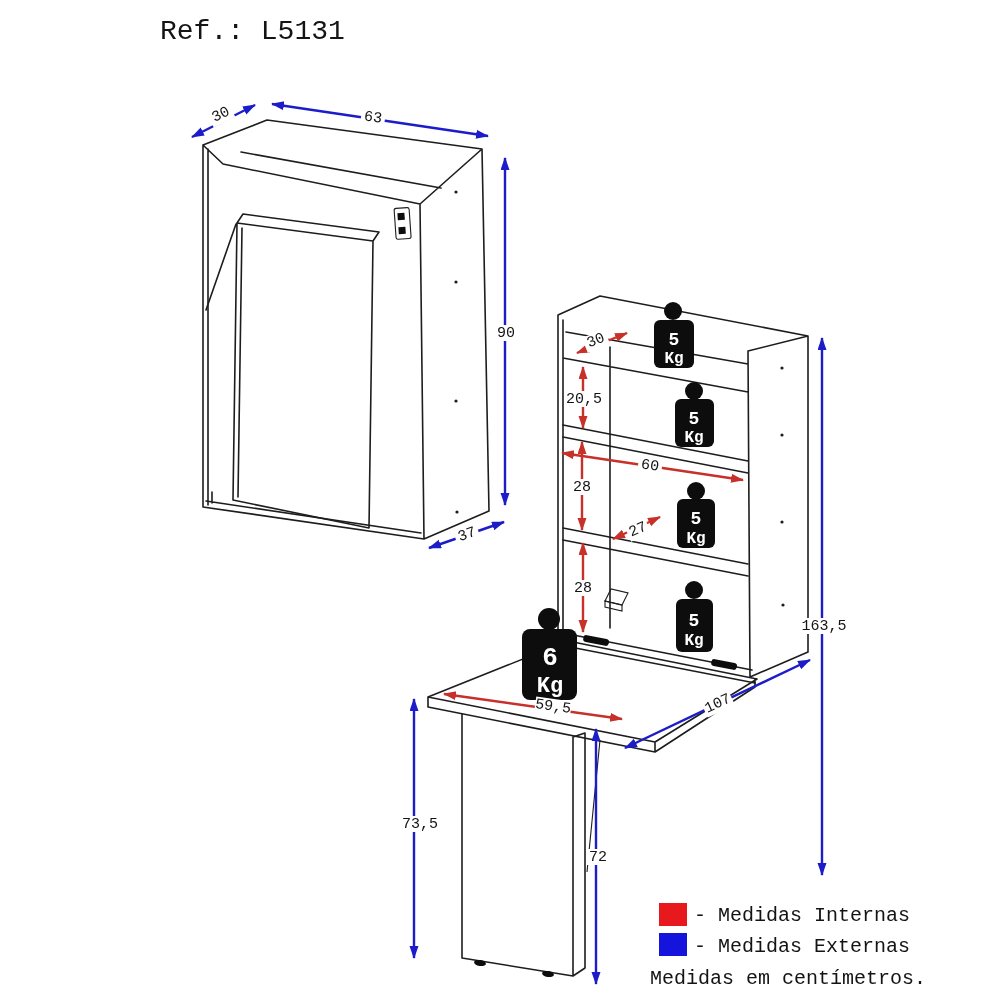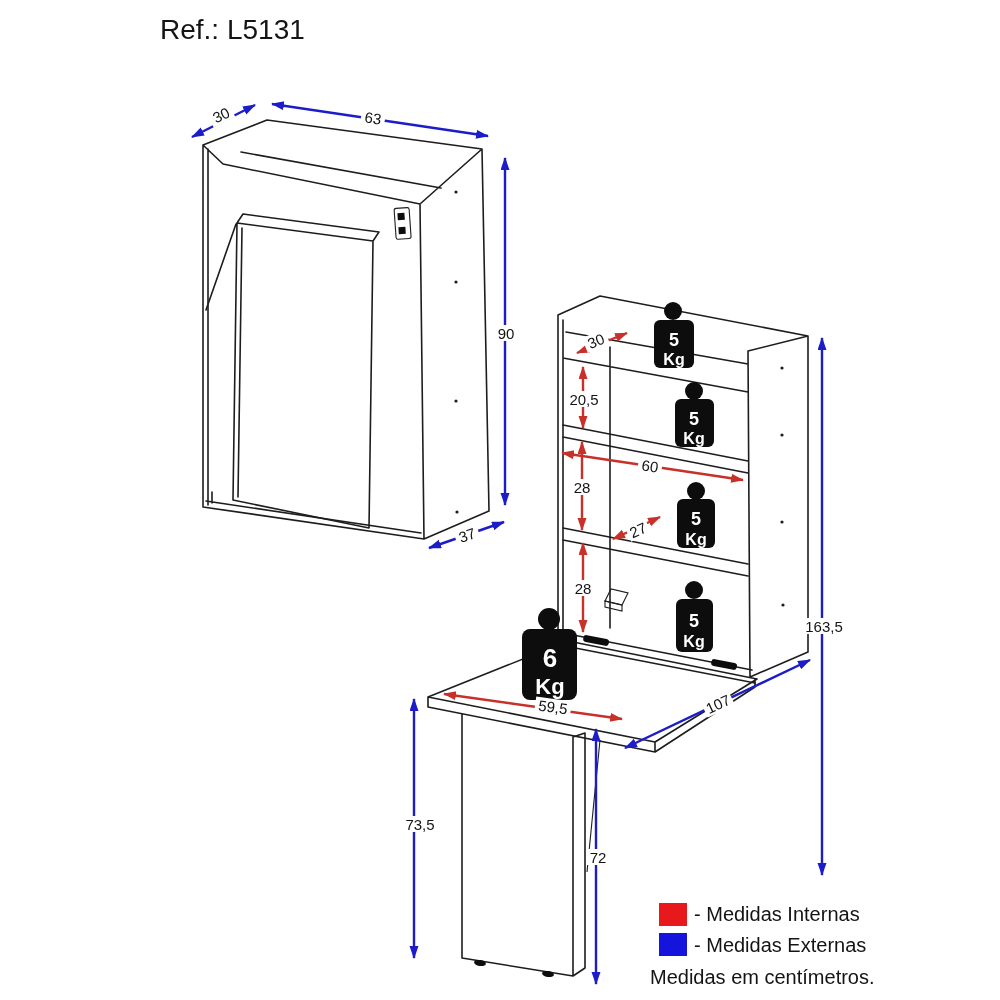--- a/index.html
+++ b/index.html
@@ -1,17 +1,17 @@
 <!DOCTYPE html>
 <html><head>
 <meta charset="utf-8">
 <style>
   html,body{margin:0;padding:0;background:#fff;}
   .page{width:1000px;height:1000px;position:relative;background:#fff;
-        font-family:Liberation Sans, sans-serif;}
+        font-family:Liberation Mono, monospace;}
   .ln{stroke:#1d1d1d;stroke-width:1.6;fill:none;stroke-linejoin:round;stroke-linecap:round;}
   .thin{stroke:#1d1d1d;stroke-width:1.1;fill:none;}
   .dline{fill:none;stroke-width:2.4;}
   .blue{stroke:#1c1cc8;}
   .red{stroke:#c8302a;}
   .dtext{font-size:15px;fill:#141414;text-anchor:middle;dominant-baseline:central;}
   .lbg{fill:#ffffff;}
   .wbody{fill:#0d0d0d;}
   .wtext{fill:#ffffff;font-weight:bold;text-anchor:middle;dominant-baseline:central;}
   .title{font-size:28px;fill:#141414;}

